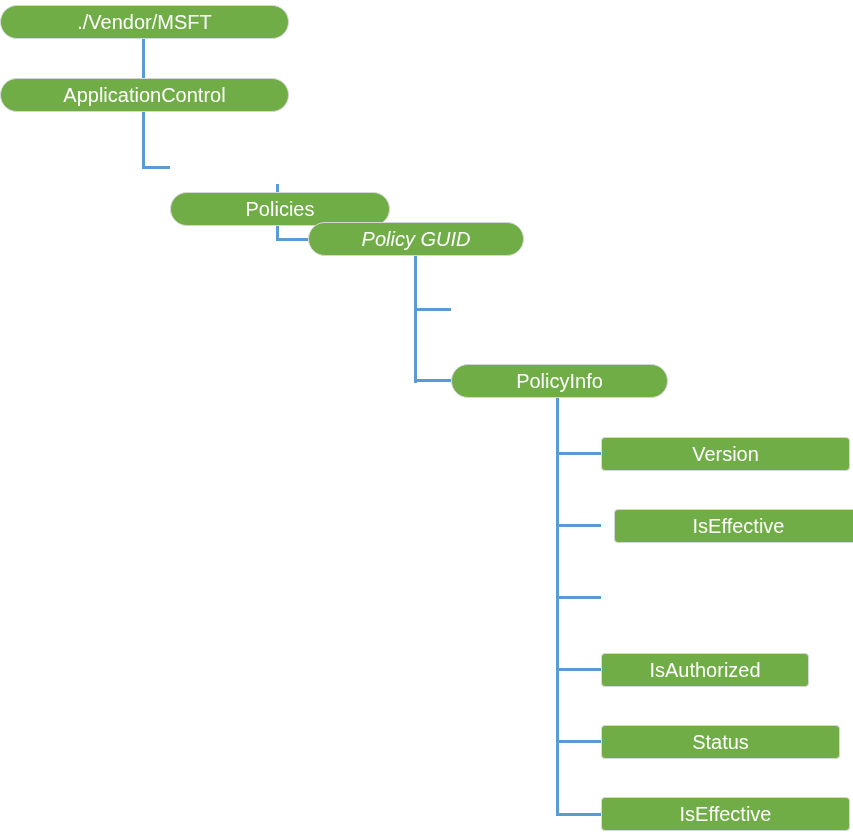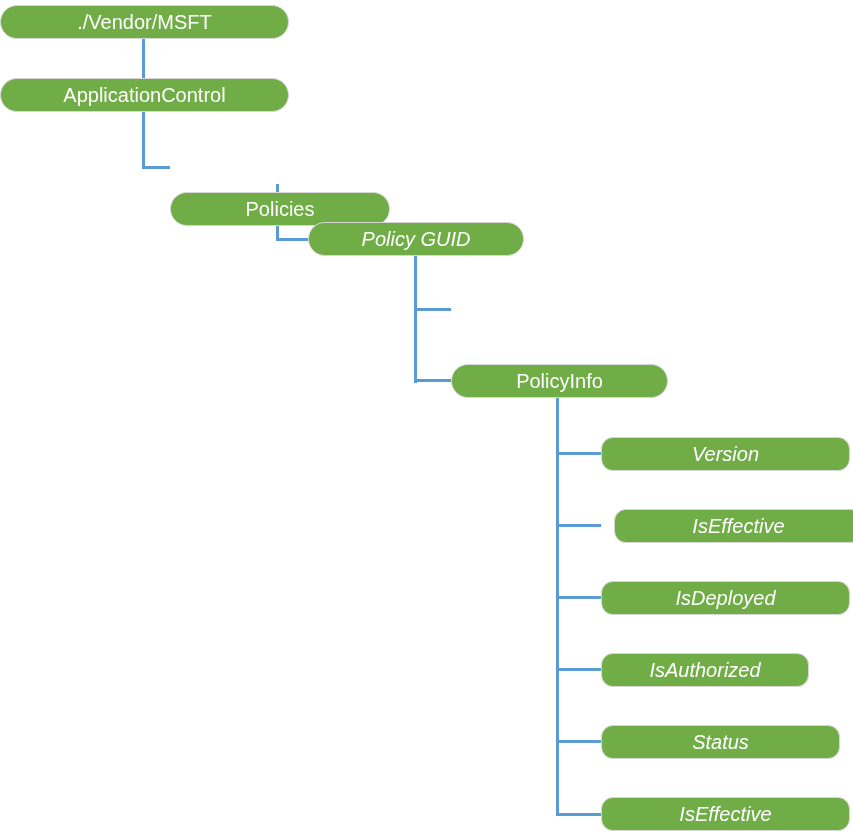--- a/index.html
+++ b/index.html
@@ -24,21 +24,21 @@
     justify-content: center;
     background: #70AD47;
     color: #ffffff;
     font-size: 20px;
     line-height: 1;
     box-sizing: border-box;
     border: 1px solid #d6d6d6;
     white-space: nowrap;
   }
   .pill { border-radius: 17px; }
-  .rect { border-radius: 12px; font-style: italic; }
+  .rect { border-radius: 4px; }
   .italic { font-style: italic; }
   .conn {
     position: absolute;
     background: #5B9BD5;
   }
   
   .n-vendor      { left: 0px;   top: 5px;   width: 289px; }
   .n-appcontrol  { left: 0px;   top: 78px;  width: 289px; }
   .n-policies    { left: 170px; top: 150px; width: 220px; margin-top: 42px; }
   .n-policyguid  { left: 308px; top: 222px; width: 216px; }
@@ -89,18 +89,17 @@
   <div class="conn c-h5e"></div>
   <div class="conn c-h5f"></div>
 
   <div class="node pill n-vendor">./Vendor/MSFT</div>
   <div class="node pill n-appcontrol">ApplicationControl</div>
   <div class="node pill n-policies">Policies</div>
   <div class="node pill italic n-policyguid">Policy GUID</div>
   <div class="node pill n-policyinfo">PolicyInfo</div>
   <div class="node rect n-version">Version</div>
   <div class="node rect n-iseffective">IsEffective</div>
-  <div class="node rect n-isdeployed">IsDeployed</div>
   <div class="node rect n-isauthorized">IsAuthorized</div>
   <div class="node rect n-status">Status</div>
   <div class="node rect n-friendlyname">IsEffective</div>
 
 </div>
 
 </body></html>

